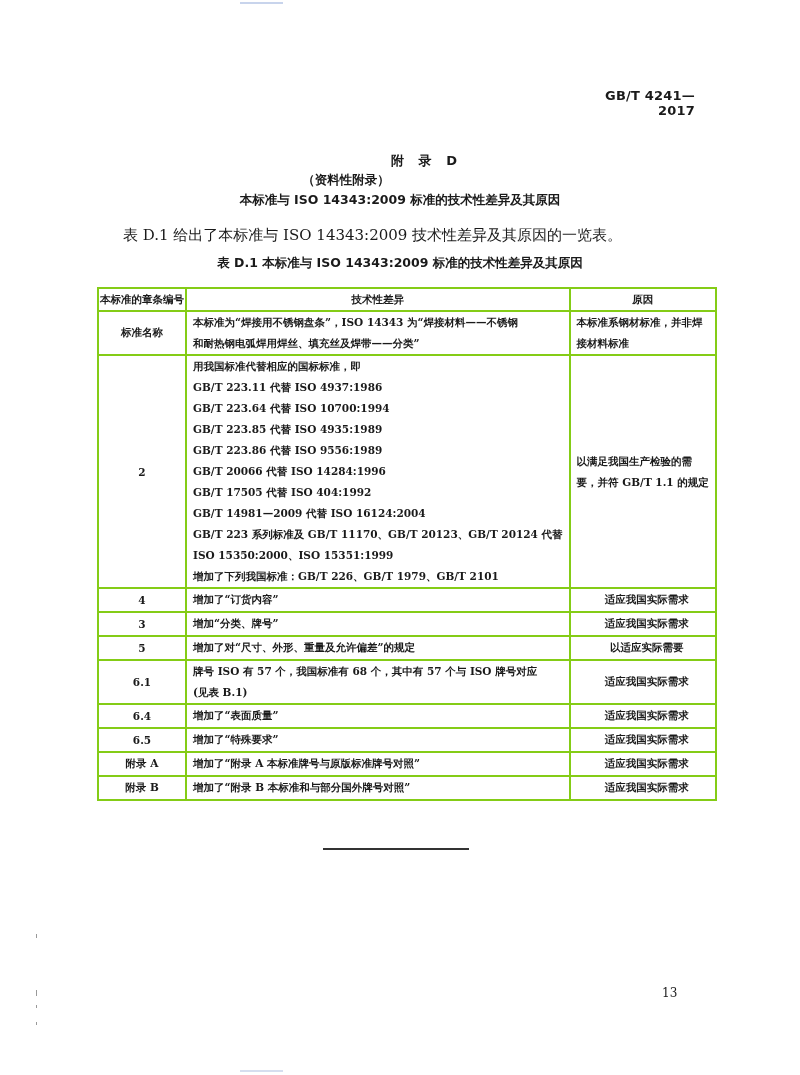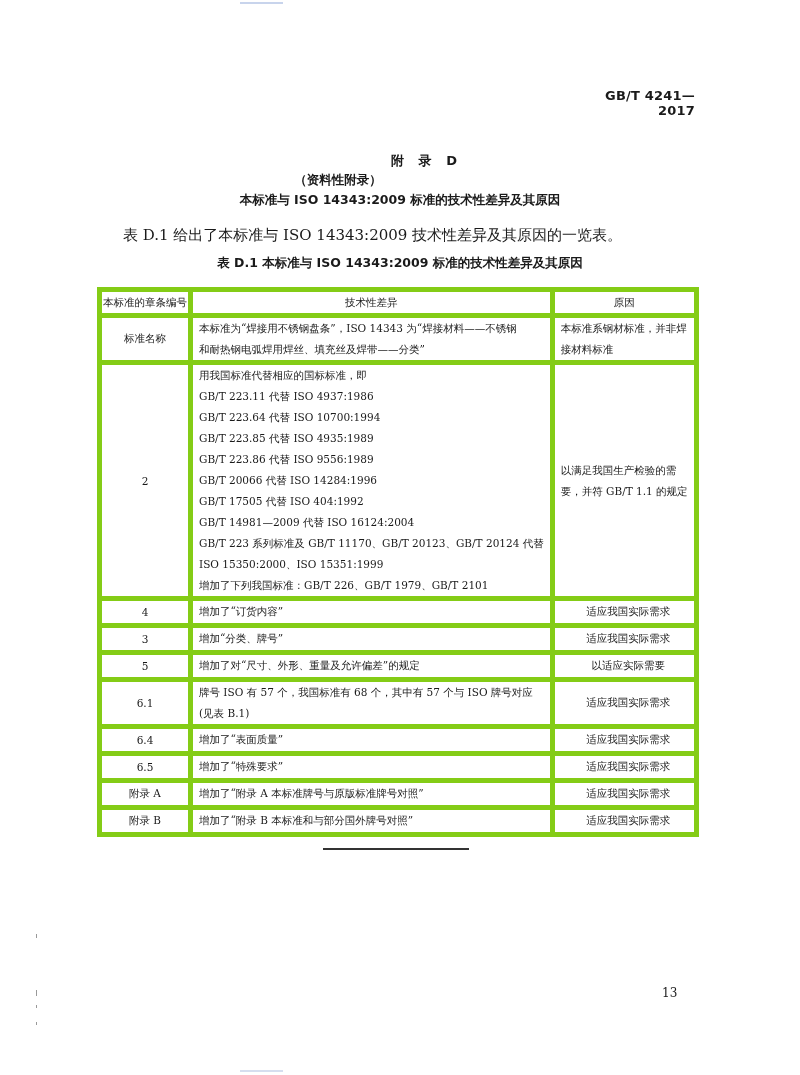--- a/index.html
+++ b/index.html
@@ -13,42 +13,42 @@
     font-family: "DejaVu Sans", sans-serif; font-weight: bold; font-size: 13px;
     letter-spacing: 0.2px;
   }
   .annex-title {
     position: absolute; top: 152px; left: 0; width: 800px; text-align: center;
     font-family: "DejaVu Sans", sans-serif; font-weight: bold; font-size: 13px;
     word-spacing: 10px;
     margin-left: 24px;
   }
   .annex-type {
-    position: absolute; top: 172px; left: 0; width: 676px; text-align: center;
+    position: absolute; top: 172px; left: 8px; width: 676px; text-align: center;
     font-family: "DejaVu Sans", sans-serif; font-weight: bold; font-size: 12.5px;
   }
   .annex-heading {
     position: absolute; top: 192px; left: 0; width: 800px; text-align: center;
     font-family: "DejaVu Sans", sans-serif; font-weight: bold; font-size: 12.5px;
   }
   .intro-para {
     position: absolute; top: 226px; left: 123px; font-size: 15px;
   }
   .table-caption {
     position: absolute; top: 255px; left: 0; width: 800px; text-align: center;
     font-family: "DejaVu Sans", sans-serif; font-weight: bold; font-size: 12.5px;
   }
   table.diff-table {
     position: absolute; top: 287px; left: 97px; width: 597px;
     border-collapse: collapse; font-size: 10.5px;
     border: 1.5px solid #222;
   }
   table.diff-table td, table.diff-table th {
-    border: 5px solid #84cc16; padding: 0 6px; vertical-align: middle;
-    font-weight: normal;
+    border: 2px solid #84cc16; padding: 0 6px; vertical-align: middle;
+    font-weight: bold;
   }
   table.diff-table th { height: 21px; text-align: center; font-size: 10.5px; }
   table.diff-table th.c1 { padding: 0 1px; white-space: nowrap; }
   .c1 { width: 86px; text-align: center; }
   .c2 { width: 331px; text-align: left; }
   .c3 { width: 142px; margin-top: 21px; }
   .c3.center { text-align: center; padding-left: 14px; }
   .c3.left { text-align: left; }
   .cell-lines div { line-height: 21px; white-space: nowrap; }
   tr.single td { height: 22px; }

